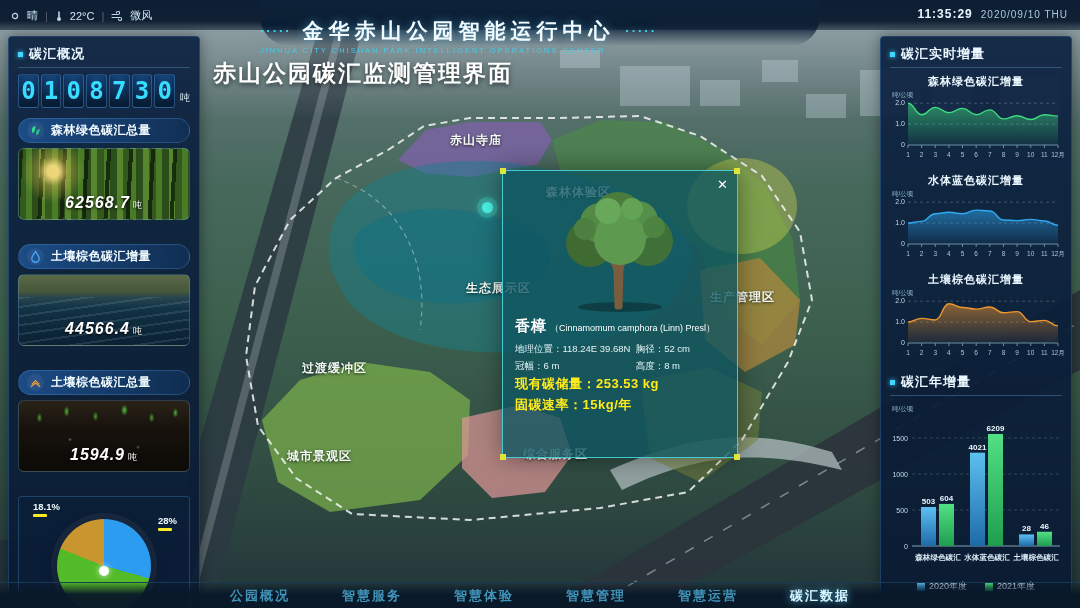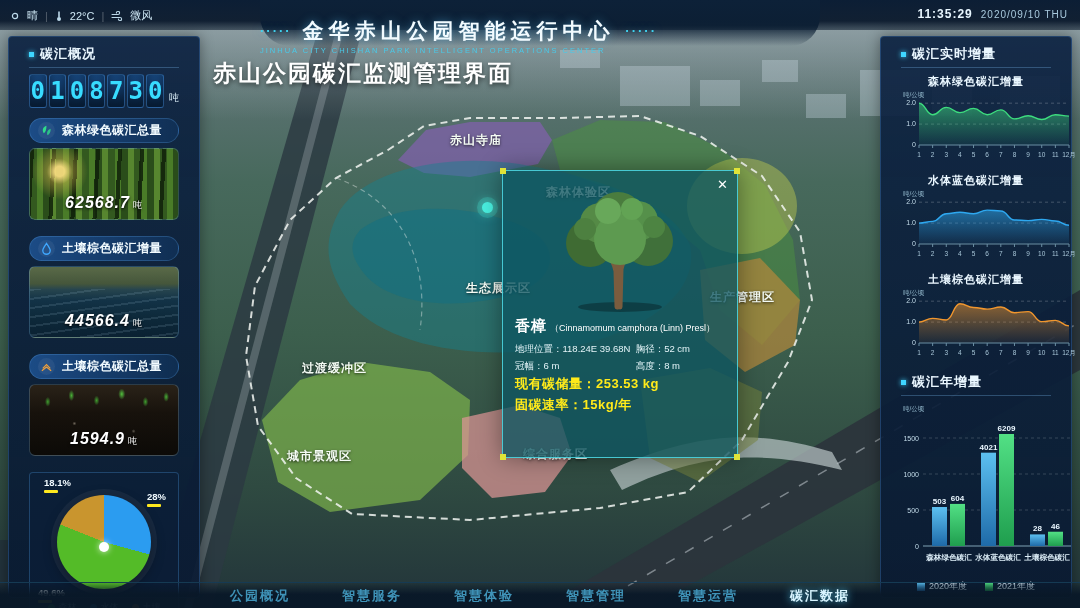--- a/index.html
+++ b/index.html
@@ -33,39 +33,39 @@
   .clock .time { font-size:12px; font-weight:bold; color:#e8f6ff; letter-spacing:1px; }
   .clock .date { font-size:10px; color:#a9cade; letter-spacing:1px; }
 
   
   .overlay-title { position:absolute; left:213px; top:58px; z-index:3; font-size:23px; font-weight:bold;
     color:#ffffff; letter-spacing:2px; text-shadow:0 2px 5px rgba(0,0,0,.6); }
 
   
   .panel { position:absolute; top:36px; bottom:10px; width:192px; z-index:5;
     background:linear-gradient(180deg, rgba(13,35,66,.93), rgba(9,26,50,.92));
-    border:1px solid rgba(62,122,190,.38); border-radius:4px; padding:8px 20px;
+    border:1px solid rgba(62,122,190,.38); border-radius:4px; padding:8px 9px;
     box-shadow:0 0 14px rgba(0,0,0,.4); }
   .panel-left { left:8px; }
   .panel-right { right:8px; }
   .sec-h { display:flex; align-items:center; font-size:13px; font-weight:bold; color:#eaf7ff;
     letter-spacing:1px; padding-bottom:4px; border-bottom:1px solid rgba(110,170,220,.35); margin-bottom:6px; }
   .sec-h::before { content:''; width:5px; height:5px; background:#3fd6ff; margin-right:6px;
     box-shadow:0 0 5px #3fd6ff; }
 
   
   .counter { display:flex; align-items:flex-end; gap:2px; margin:4px 0 10px 0; }
   .digit-box { width:21px; height:34px; border-radius:3px; background:linear-gradient(180deg,#17477e,#0b2a4e);
     border:1px solid rgba(90,160,230,.3); color:#38dcff; font-family:"DejaVu Sans Mono",monospace;
     font-size:24px; font-weight:bold; display:flex; align-items:center; justify-content:center;
     box-shadow:inset 0 -10px 12px rgba(0,0,0,.38); }
   .counter-unit { font-size:10px; color:#dcEFF8; color:#dceff8; margin-left:3px; margin-bottom:3px; }
 
   
-  .stat-card { margin-bottom:16px; }
+  .stat-card { margin-bottom:24px; }
   .card-pill { display:flex; align-items:center; height:25px; border-radius:13px; padding:0 8px;
     background:linear-gradient(90deg, rgba(29,78,138,.95), rgba(17,55,100,.55));
     border:1px solid rgba(90,160,230,.28); }
   .pill-icon { width:17px; height:17px; border-radius:50%; display:flex; align-items:center;
     justify-content:center; margin-right:7px; background:rgba(255,255,255,.06); }
   .pill-label { font-size:12px; font-weight:bold; color:#f2fbff; letter-spacing:.5px; }
   .card-img { position:relative; height:72px; margin-top:5px; border-radius:6px; overflow:hidden;
     border:1px solid rgba(120,180,230,.3); }
   .card-value { position:absolute; bottom:7px; width:100%; text-align:center; color:#fff;
     font-size:16px; font-weight:bold; font-style:italic; text-shadow:0 1px 3px #000; letter-spacing:1px; }

